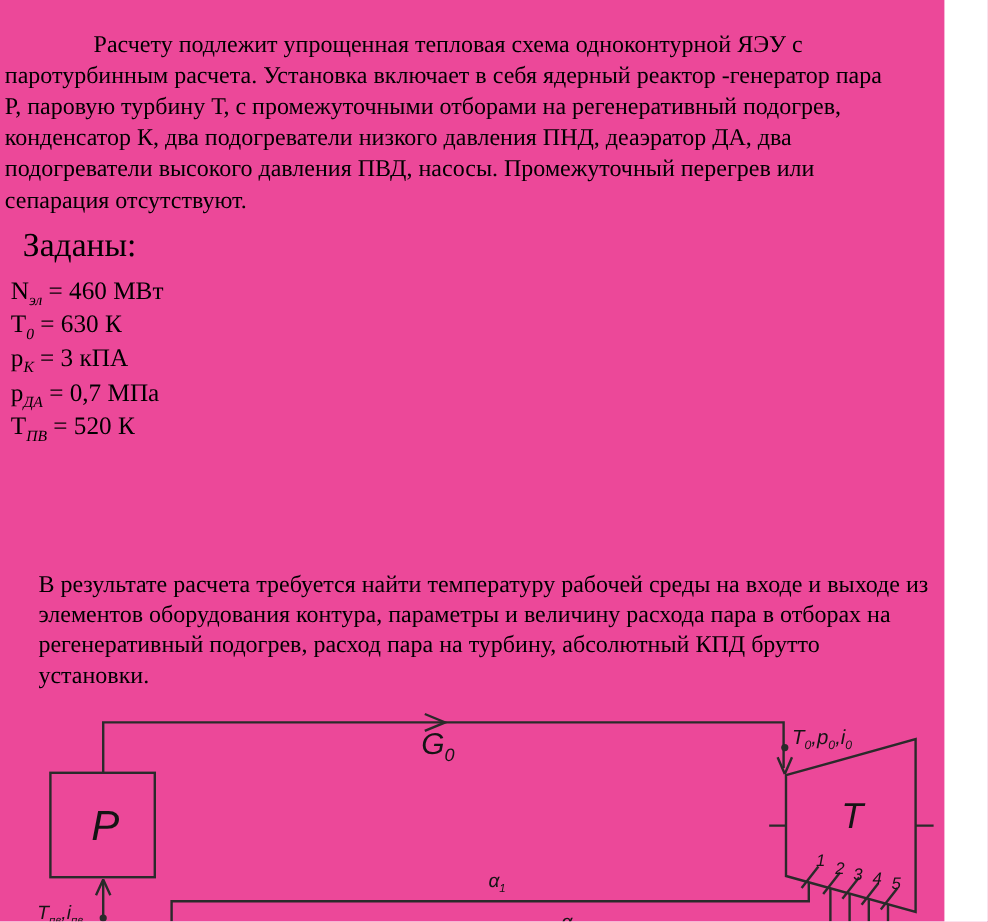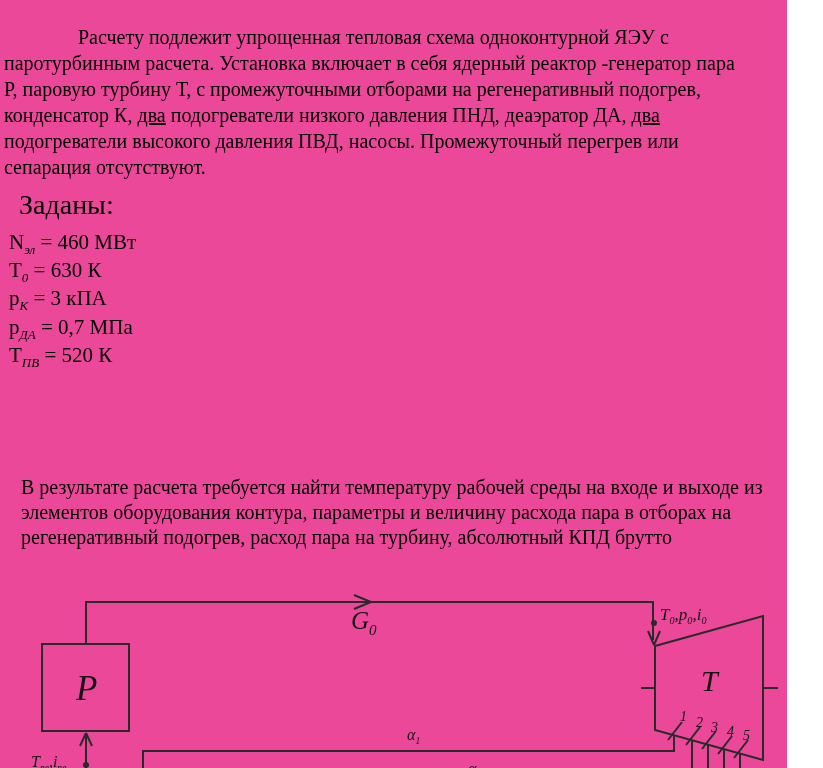--- a/index.html
+++ b/index.html
@@ -5,35 +5,35 @@
   html,body{margin:0;padding:0;background:#fff;}
   .page{
     position:relative;width:787px;height:768px;overflow:hidden;
     background:#ec4899;color:#000;
     font-family:"Liberation Serif", serif;
   }
   .para{position:absolute;}
   .para .tl{white-space:nowrap;}
   .para1{top:24px;left:4px;font-size:20px;line-height:26px;}
   .para1 .tl:first-child{padding-left:74px;}
-  .para2{top:475px;left:21px;font-size:20px;line-height:25.2px;}
-  .ul{text-decoration:underline;}
+  .para2{top:475px;left:32px;font-size:20px;line-height:25.2px;}
+  .ul{}
   .given{
     position:absolute;top:189px;left:19px;
     font-size:28px;
   }
   .params{position:absolute;top:228px;left:9px;font-size:21px;line-height:28.2px;}
   .params .param{white-space:nowrap;}
   .params sub{font-size:13px;line-height:0;font-style:italic;}
   
   .diagram{position:absolute;left:0;top:0;width:823px;height:768px;}
   .diagram svg{position:absolute;left:0;top:0;}
   .dlbl{
     position:absolute;color:#141414;
-    font-family:Liberation Serif, serif;font-style:italic;
+    font-family:Liberation Sans, sans-serif;font-style:italic;
     white-space:nowrap;line-height:1;
   }
   .dlbl sub{font-size:60%;line-height:0;}
   .lbl-reactor{left:76px;top:671px;font-size:35px;}
   .lbl-turbine{left:701px;top:666px;font-size:30px;}
   .lbl-flow{left:351px;top:608px;font-size:25px;}
   .lbl-inlet{left:660px;top:606px;font-size:17px;}
   .lbl-alpha1{left:407px;top:727px;font-size:16px;}
   .lbl-alpha2{left:468px;top:761px;font-size:16px;}
   .lbl-feedwater{left:31px;top:754px;font-size:16px;}
@@ -65,20 +65,21 @@
       <div class="param"><span>T</span><sub>0</sub><span> = 630 К</span></div>
       <div class="param"><span>p</span><sub>К</sub><span> = 3 кПА</span></div>
       <div class="param"><span>p</span><sub>ДА</sub><span> = 0,7 МПа</span></div>
       <div class="param"><span>T</span><sub>ПВ</sub><span> = 520 К</span></div>
     </div>
 
   <div class="para para2">
       <div class="tl"><span>В результате расчета требуется найти температуру рабочей среды на входе и выходе из</span></div>
       <div class="tl"><span>элементов оборудования контура, параметры и величину расхода пара в отборах на</span></div>
       <div class="tl"><span>регенеративный подогрев, расход пара на турбину, абсолютный КПД брутто</span></div>
+      <div class="tl"><span>установки.</span></div>
     </div>
 
   <div class="diagram">
     <svg width="823" height="768" viewBox="0 0 823 768" fill="none" stroke="#2a2a2a" stroke-width="2">
 
       <rect x="42" y="644" width="87" height="87"></rect>
 
       <path d="M 86,644 L 86,602 L 653,602 L 653,640"></path>
       <path d="M 354,595 L 371,602 L 354,609"></path>
       <circle cx="654" cy="623" r="3" fill="#2a2a2a" stroke="none"></circle>

